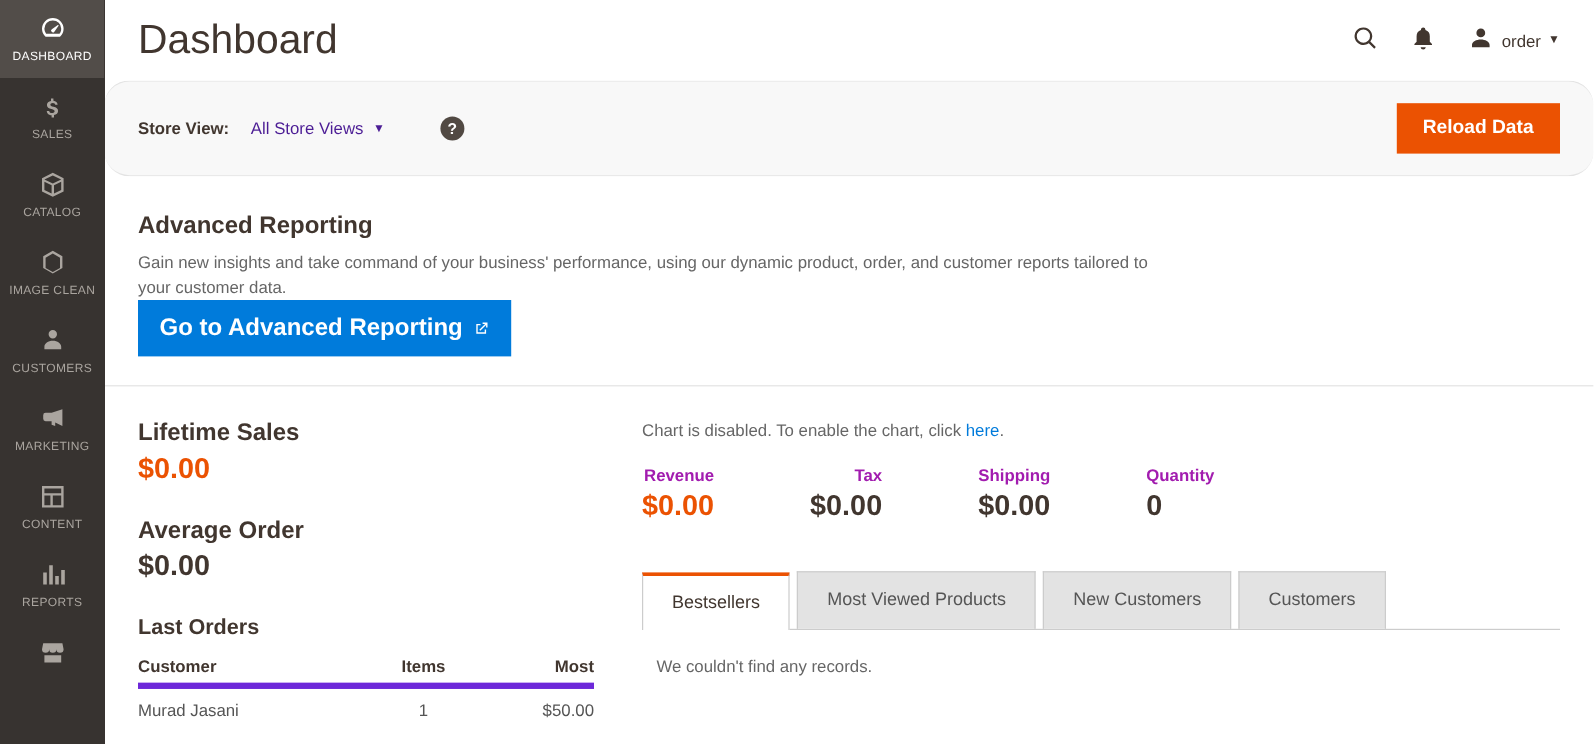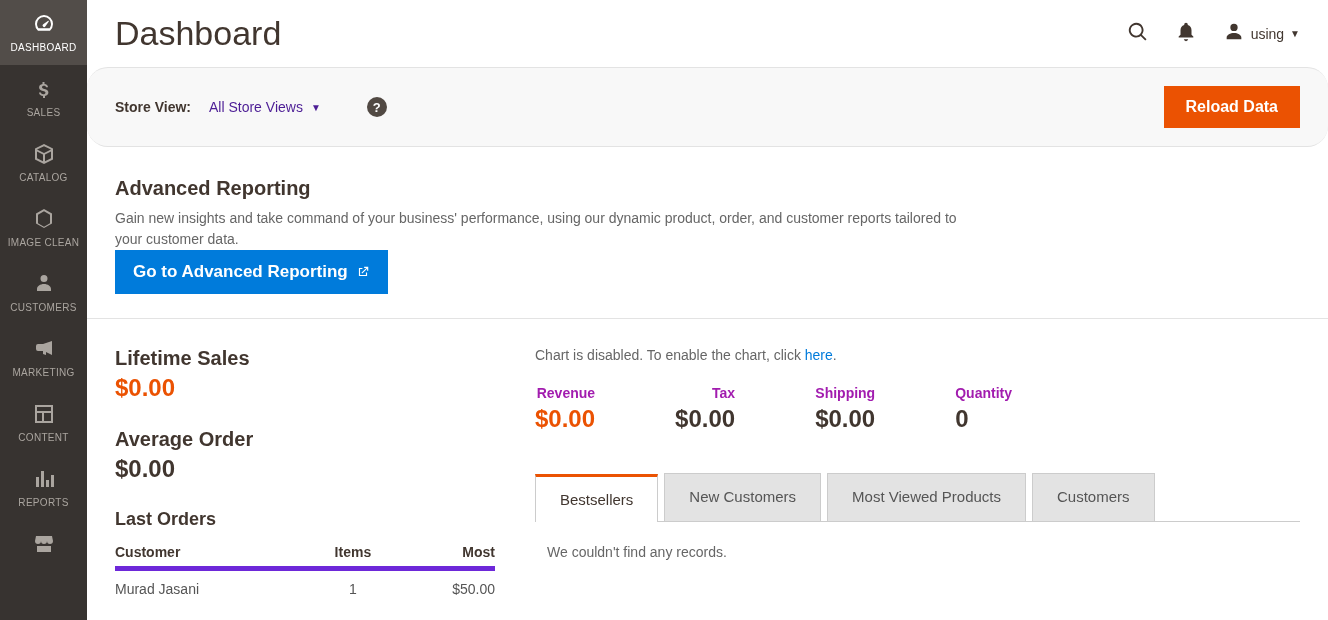--- a/index.html
+++ b/index.html
@@ -27,21 +27,21 @@
   .store-view-label { font-weight: 700; color: #41362f; }
   .store-view-select { display: inline-flex; align-items: center; gap: 8px; cursor: pointer; color: #4c1d95; }
   .store-view-select .caret { font-size: 10px; }
   .help-icon { width: 20px; height: 20px; border-radius: 50%; background: #514943; color: #fff; display: inline-flex; align-items: center; justify-content: center; font-weight: 700; font-size: 13px; margin-left: 28px; cursor: pointer; }
   .reload-btn { background: #eb5202; color: #fff; border: none; padding: 12px 22px; font-size: 16px; font-weight: 600; cursor: pointer; }
 
   .adv-reporting { display: flex; justify-content: space-between; align-items: flex-start; padding: 30px 28px 24px; border-bottom: 1px solid #e3e3e3; flex-direction: column; }
   .adv-left { max-width: 900px; padding-right: 30px; }
   .adv-title { font-size: 20px; font-weight: 700; color: #41362f; margin-bottom: 8px; }
   .adv-desc { color: #666; line-height: 1.5; }
-  .adv-btn { background: #007bdb; color: #fff; border: none; padding: 12px 18px; font-size: 17px; font-weight: 600; cursor: pointer; white-space: nowrap; display: inline-flex; align-items: center; gap: 8px; }
+  .adv-btn { background: #007bdb; color: #fff; border: none; padding: 12px 18px; font-size: 20px; font-weight: 600; cursor: pointer; white-space: nowrap; display: inline-flex; align-items: center; gap: 8px; }
   .adv-btn svg { width: 14px; height: 14px; fill: currentColor; }
 
   .content-grid { display: flex; padding: 28px; gap: 40px; }
   .left-col { width: 380px; flex-shrink: 0; }
   .right-col { flex: 1; }
 
   .stat-block { margin-bottom: 26px; }
   .stat-label { font-size: 20px; font-weight: 700; color: #41362f; margin-bottom: 4px; }
   .stat-value { font-size: 24px; font-weight: 700; }
   .stat-value.orange { color: #eb5202; }
@@ -154,21 +154,21 @@
       <span class="tool-icon"><svg viewBox="0 0 24 24">
             <path d="M10 2a8 8 0 016.3 12.9l5 5-1.4 1.4-5-5A8 8 0 1110 2zm0 2a6 6 0 100 12 6 6 0 000-12z"></path>
           </svg></span>
       <span class="tool-icon"><svg viewBox="0 0 24 24">
             <path d="M12 2a2 2 0 012 2v.3A6 6 0 0118 10v5l2 2v1H4v-1l2-2v-5a6 6 0 014-5.7V4a2 2 0 012-2zm0 20a2.5 2.5 0 002.4-2H9.6A2.5 2.5 0 0012 22z"></path>
           </svg></span>
       <span class="user-menu">
         <span class="tool-icon"><svg viewBox="0 0 24 24">
               <path d="M12 3a4 4 0 110 8 4 4 0 010-8zm0 10c4 0 8 2 8 5v2H4v-2c0-3 4-5 8-5z"></path>
             </svg></span>
-        <span>using</span>
+        <span>order</span>
         <span class="caret">▼</span>
       </span>
     </div>
   </div>
 
   <div class="controls-bar">
     <div class="store-view">
       <span class="store-view-label">Store View:</span>
       <span class="store-view-select">
         <span>All Store Views</span>
@@ -242,22 +242,22 @@
           <div class="metric-value">$0.00</div>
         </div>
         <div class="metric">
           <div class="metric-label">Quantity</div>
           <div class="metric-value">0</div>
         </div>
       </div>
 
       <div class="tabs">
         <div class="tab active">Bestsellers</div>
+        <div class="tab">Most Viewed Products</div>
         <div class="tab">New Customers</div>
-        <div class="tab">Most Viewed Products</div>
         <div class="tab">Customers</div>
       </div>
       <div class="tab-content">We couldn't find any records.</div>
     </div>
 
   </div>
 
 </main>
 
 </body></html>

